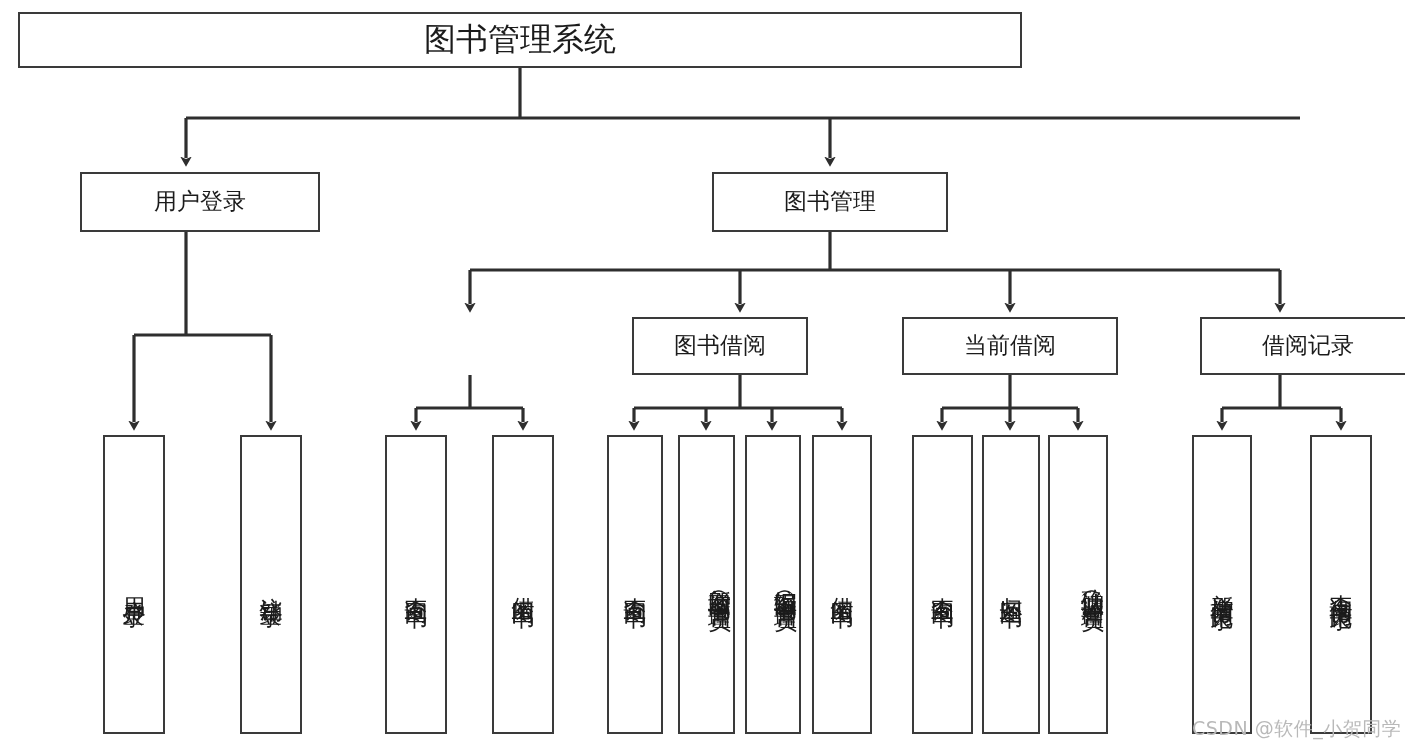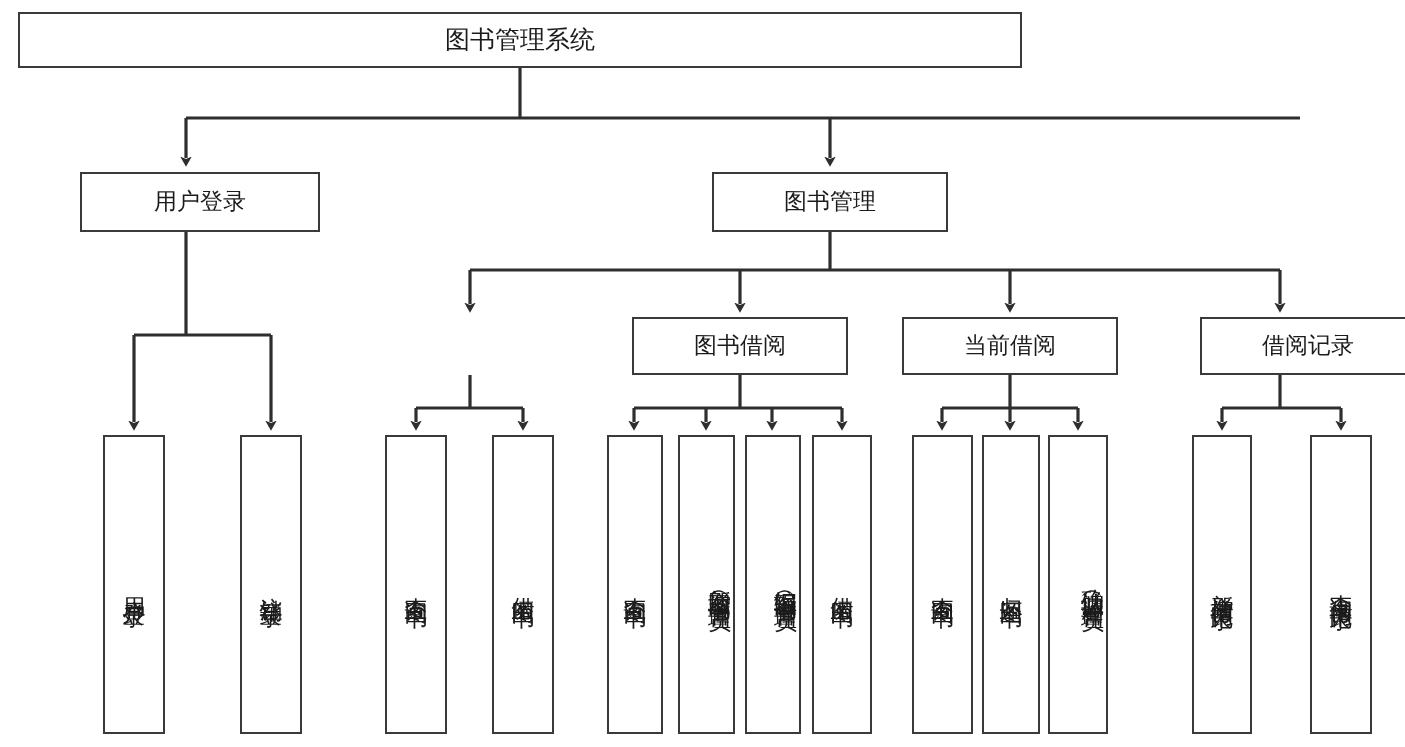--- a/index.html
+++ b/index.html
@@ -19,21 +19,21 @@
     box-sizing:border-box;
     background:#ffffff;
     border:2.2px solid #3a3a3a;
     display:flex;
     align-items:center;
     justify-content:center;
     color:#1b1b1b;
     line-height:1.18;
     text-align:center;
   }
-  .node.root{font-size:25px;}
+  .node.root{font-size:32px;}
   .node.lvl2{font-size:23px;}
   .node.lvl3{font-size:23px;}
   .node.leaf{
     font-size:23px;
     writing-mode:vertical-rl;
     text-orientation:upright;
     letter-spacing:3px;
     padding:6px 0;
     white-space:nowrap;
   }
@@ -101,21 +101,21 @@
       <path d="M1222,408 L1222,422" marker-end="url(#arrow)"></path>
       <path d="M1341,408 L1341,422" marker-end="url(#arrow)"></path>
     </g>
   </svg>
 
   <div class="node root" style="left:18px;top:12px;width:1004px;height:56px;">图书管理系统</div>
 
   <div class="node lvl2" style="left:80px;top:172px;width:240px;height:60px;">用户登录</div>
   <div class="node lvl2" style="left:712px;top:172px;width:236px;height:60px;">图书管理</div>
 
-  <div class="node lvl3" style="left:632px;top:317px;width:216px;height:58px;">图书借阅</div>
+  <div class="node lvl3" style="left:632px;top:317px;width:176px;height:58px;">图书借阅</div>
   <div class="node lvl3" style="left:902px;top:317px;width:216px;height:58px;">当前借阅</div>
   <div class="node lvl3" style="left:1172px;top:317px;width:216px;height:58px;margin-left:28px;">借阅记录</div>
 
   <div class="node leaf" style="left:103px;top:435px;width:62px;height:299px;">用户登录</div>
   <div class="node leaf" style="left:240px;top:435px;width:62px;height:299px;">注销登录</div>
 
   <div class="node leaf" style="left:385px;top:435px;width:62px;height:299px;">查询图书</div>
   <div class="node leaf" style="left:492px;top:435px;width:62px;height:299px;">借阅图书</div>
 
   <div class="node leaf" style="left:607px;top:435px;width:56px;height:299px;">查询图书</div>
@@ -123,14 +123,15 @@
   <div class="node leaf topalign" style="left:745px;top:435px;width:56px;height:299px;">编辑图书（管理员）</div>
   <div class="node leaf" style="left:812px;top:435px;width:60px;height:299px;">借阅图书</div>
 
   <div class="node leaf" style="left:912px;top:435px;width:61px;height:299px;">查询图书</div>
   <div class="node leaf" style="left:982px;top:435px;width:58px;height:299px;">归还图书</div>
   <div class="node leaf topalign" style="left:1048px;top:435px;width:60px;height:299px;">确认归还（管理员）</div>
 
   <div class="node leaf" style="left:1192px;top:435px;width:60px;height:299px;">新增借阅记录</div>
   <div class="node leaf" style="left:1310px;top:435px;width:62px;height:299px;">查询借阅记录</div>
 
+  <div class="watermark" style="left:1192px;top:716px;">CSDN @软件_小贺同学</div>
 
 </div>
 
 </body></html>

